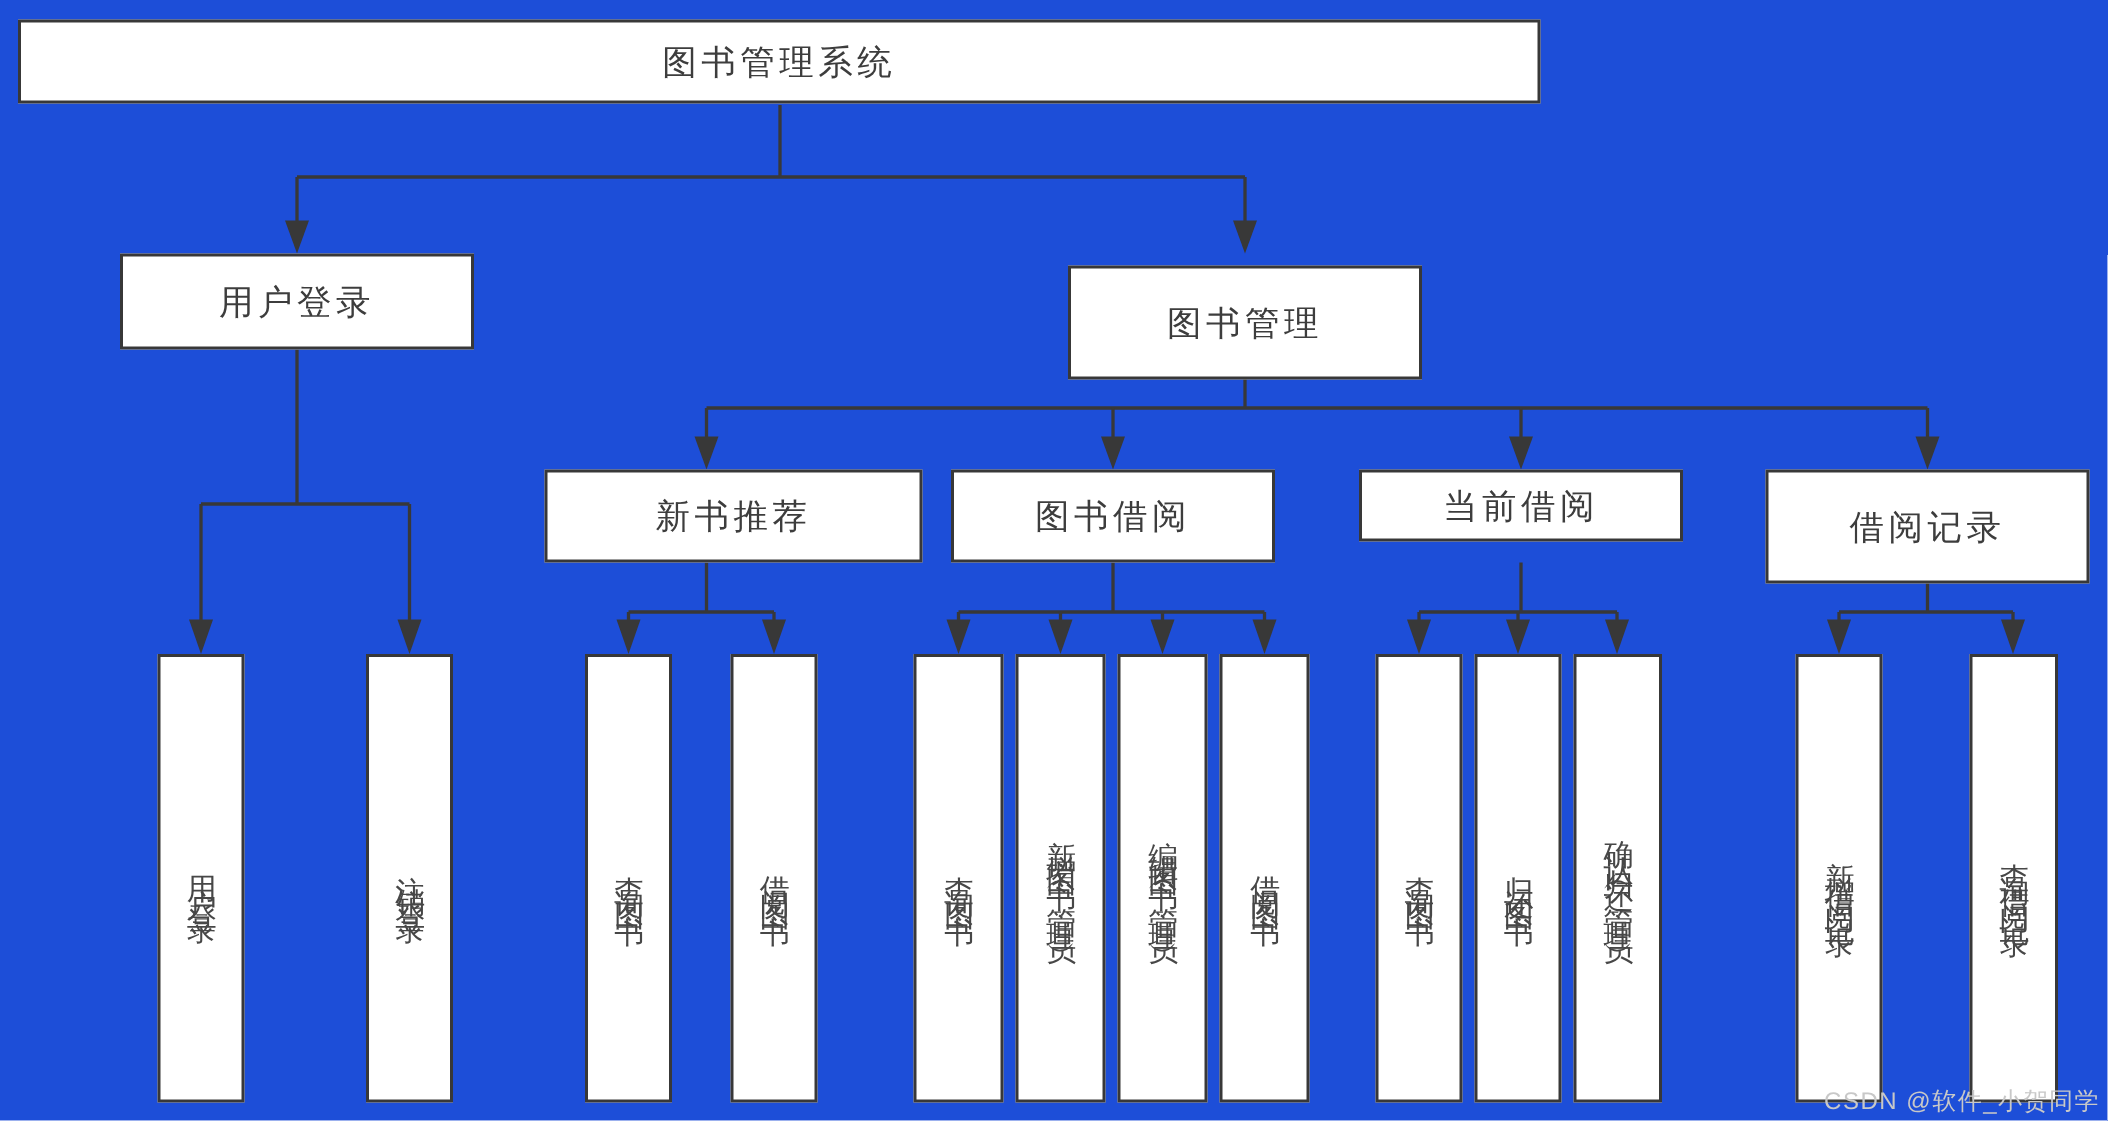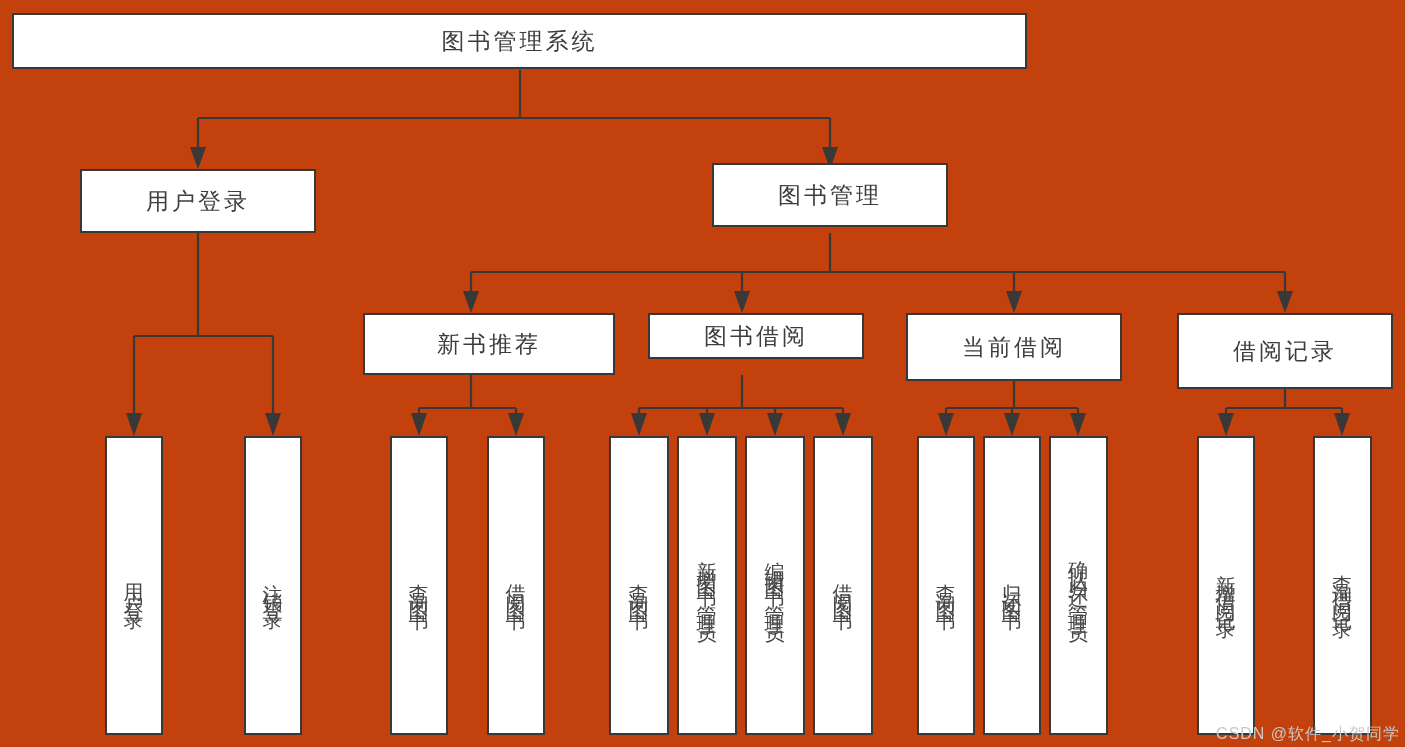--- a/index.html
+++ b/index.html
@@ -4,21 +4,21 @@
 <style>
   html, body {
     margin: 0;
     padding: 0;
     background: #ffffff;
   }
   #stage {
     position: relative;
     width: 1405px;
     height: 747px;
-    background: #c2410c;
+    background: #1d4ed8;
     overflow: hidden;
     font-family: "Liberation Sans", "DejaVu Sans", sans-serif;
   }
   #wires {
     position: absolute;
     left: 0;
     top: 0;
     width: 1405px;
     height: 747px;
   }
@@ -148,31 +148,31 @@
     </g>
   </svg>
 
   <div class="box node-h" style="left:12px;top:13px;width:1015px;height:56px">
     <span>图书管理系统</span>
   </div>
 
   <div class="box node-h" style="left:80px;top:169px;width:236px;height:64px">
     <span>用户登录</span>
   </div>
-  <div class="box node-h" style="left:712px;top:163px;width:236px;height:64px">
+  <div class="box node-h" style="left:712px;top:177px;width:236px;height:76px">
     <span>图书管理</span>
   </div>
 
   <div class="box node-h" style="left:363px;top:313px;width:252px;height:62px">
     <span>新书推荐</span>
   </div>
-  <div class="box node-h" style="left:648px;top:313px;width:216px;height:46px">
+  <div class="box node-h" style="left:634px;top:313px;width:216px;height:62px">
     <span>图书借阅</span>
   </div>
-  <div class="box node-h" style="left:906px;top:313px;width:216px;height:68px">
+  <div class="box node-h" style="left:906px;top:313px;width:216px;height:48px">
     <span>当前借阅</span>
   </div>
   <div class="box node-h" style="left:1177px;top:313px;width:216px;height:76px">
     <span>借阅记录</span>
   </div>
 
   <div class="box node-v" style="left:105px;top:436px;width:58px;height:299px">
     <span class="vtext">用户登录</span>
   </div>
   <div class="box node-v" style="left:244px;top:436px;width:58px;height:299px">

